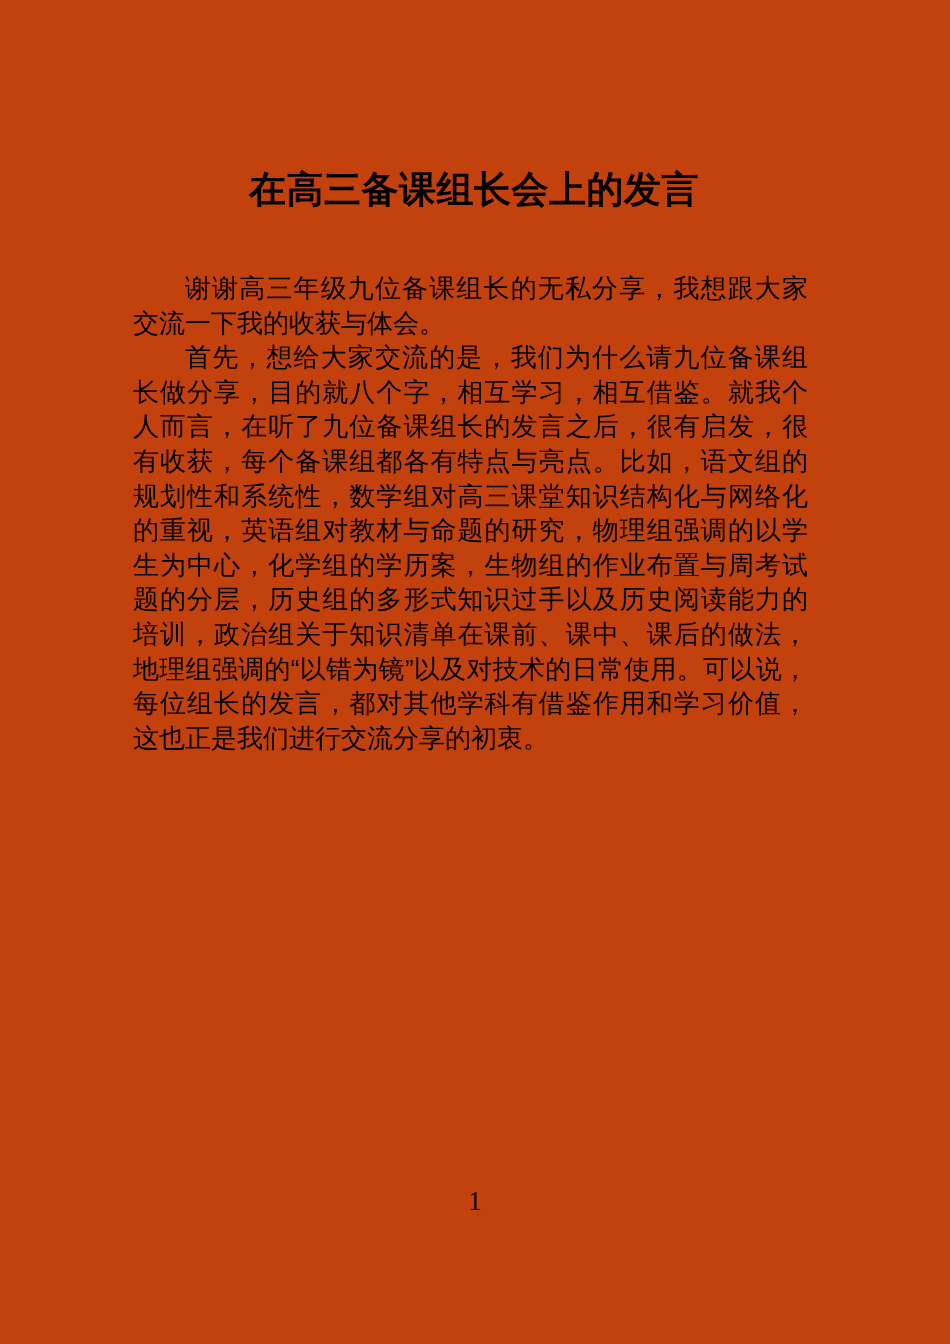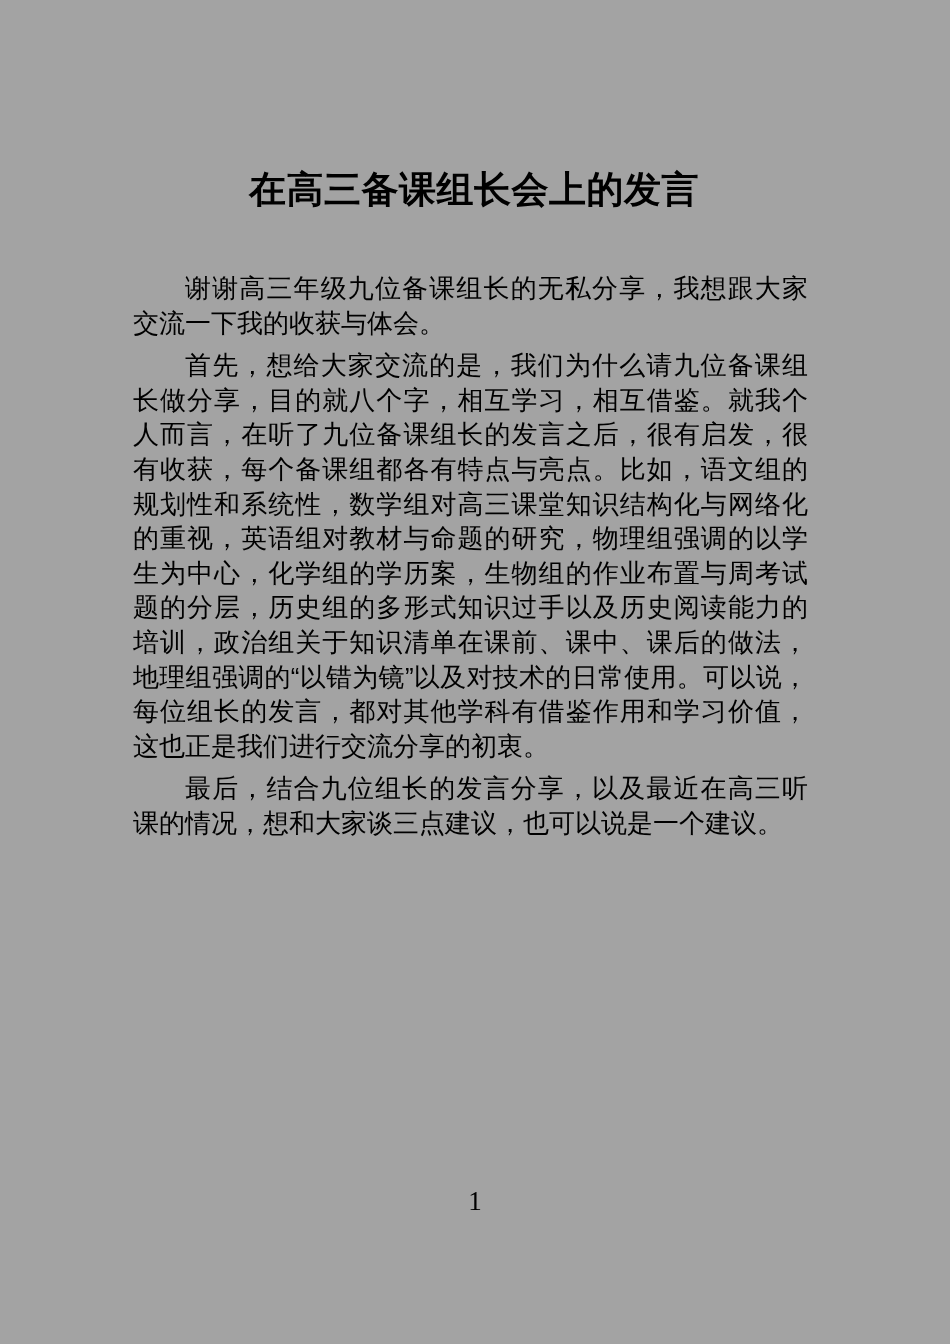--- a/index.html
+++ b/index.html
@@ -10,21 +10,21 @@
     background: #ffffff;
     font-family: "Liberation Sans", sans-serif;
     color: #000000;
     overflow: hidden;
   }
 
   .page {
     position: relative;
     width: 950px;
     height: 1344px;
-    background: #a3a3a3;
+    background: #c2410c;
   }
 
   .content {
     position: absolute;
     left: 133px;
     top: 165px;
     width: 682px;
   }
 
   .doc-title {
@@ -40,21 +40,20 @@
   .para {
     width: 675px;
     font-size: 26px;
     line-height: 34.6px;
     text-align: justify;
     text-justify: inter-character;
     text-indent: 2em;
     word-break: break-all;
     line-break: strict;
     font-weight: 400;
-    margin-top: 8px;
   }
 
   .page-footer {
     position: absolute;
     left: 0;
     top: 1186px;
     width: 950px;
     text-align: center;
     font-family: "Liberation Serif", serif;
     font-size: 27px;
@@ -67,17 +66,16 @@
 
 <div class="page">
   <div class="content">
     <h1 class="doc-title">在高三备课组长会上的发言</h1>
 
     <p class="para">谢谢高三年级九位备课组长的无私分享，我想跟大家交流一下我的收获与体会。</p>
 
     <p class="para">首先，想给大家交流的是，我们为什么请九位备课组长做分享，目的就八个字，相互学习，相互借鉴。就我个人而言，在听了九位备课组长的发言之后，很有启发，很有收获，每个备课组都各有特点与亮点。比如，语文组的规划性和系统性，数学组对高三课堂知识结构化与网络化的重视，英语组对教材与命题的研究，物理组强调的以学生为中心，化学组的学历案，生物组的作业布置与周考试题的分层，历史组的多形式知识过手以及历史阅读能力的培训，政治组关于知识清单在课前、课中、课后的做法，地理组强调的“以错为镜”以及对技术的日常使用。可以说，每位组长的发言，都对其他学科有借鉴作用和学习价值，这也正是我们进行交流分享的初衷。</p>
 
 
-    <p class="para">最后，结合九位组长的发言分享，以及最近在高三听课的情况，想和大家谈三点建议，也可以说是一个建议。</p>
   </div>
 
   <div class="page-footer">1</div>
 </div>
 
 </body></html>

